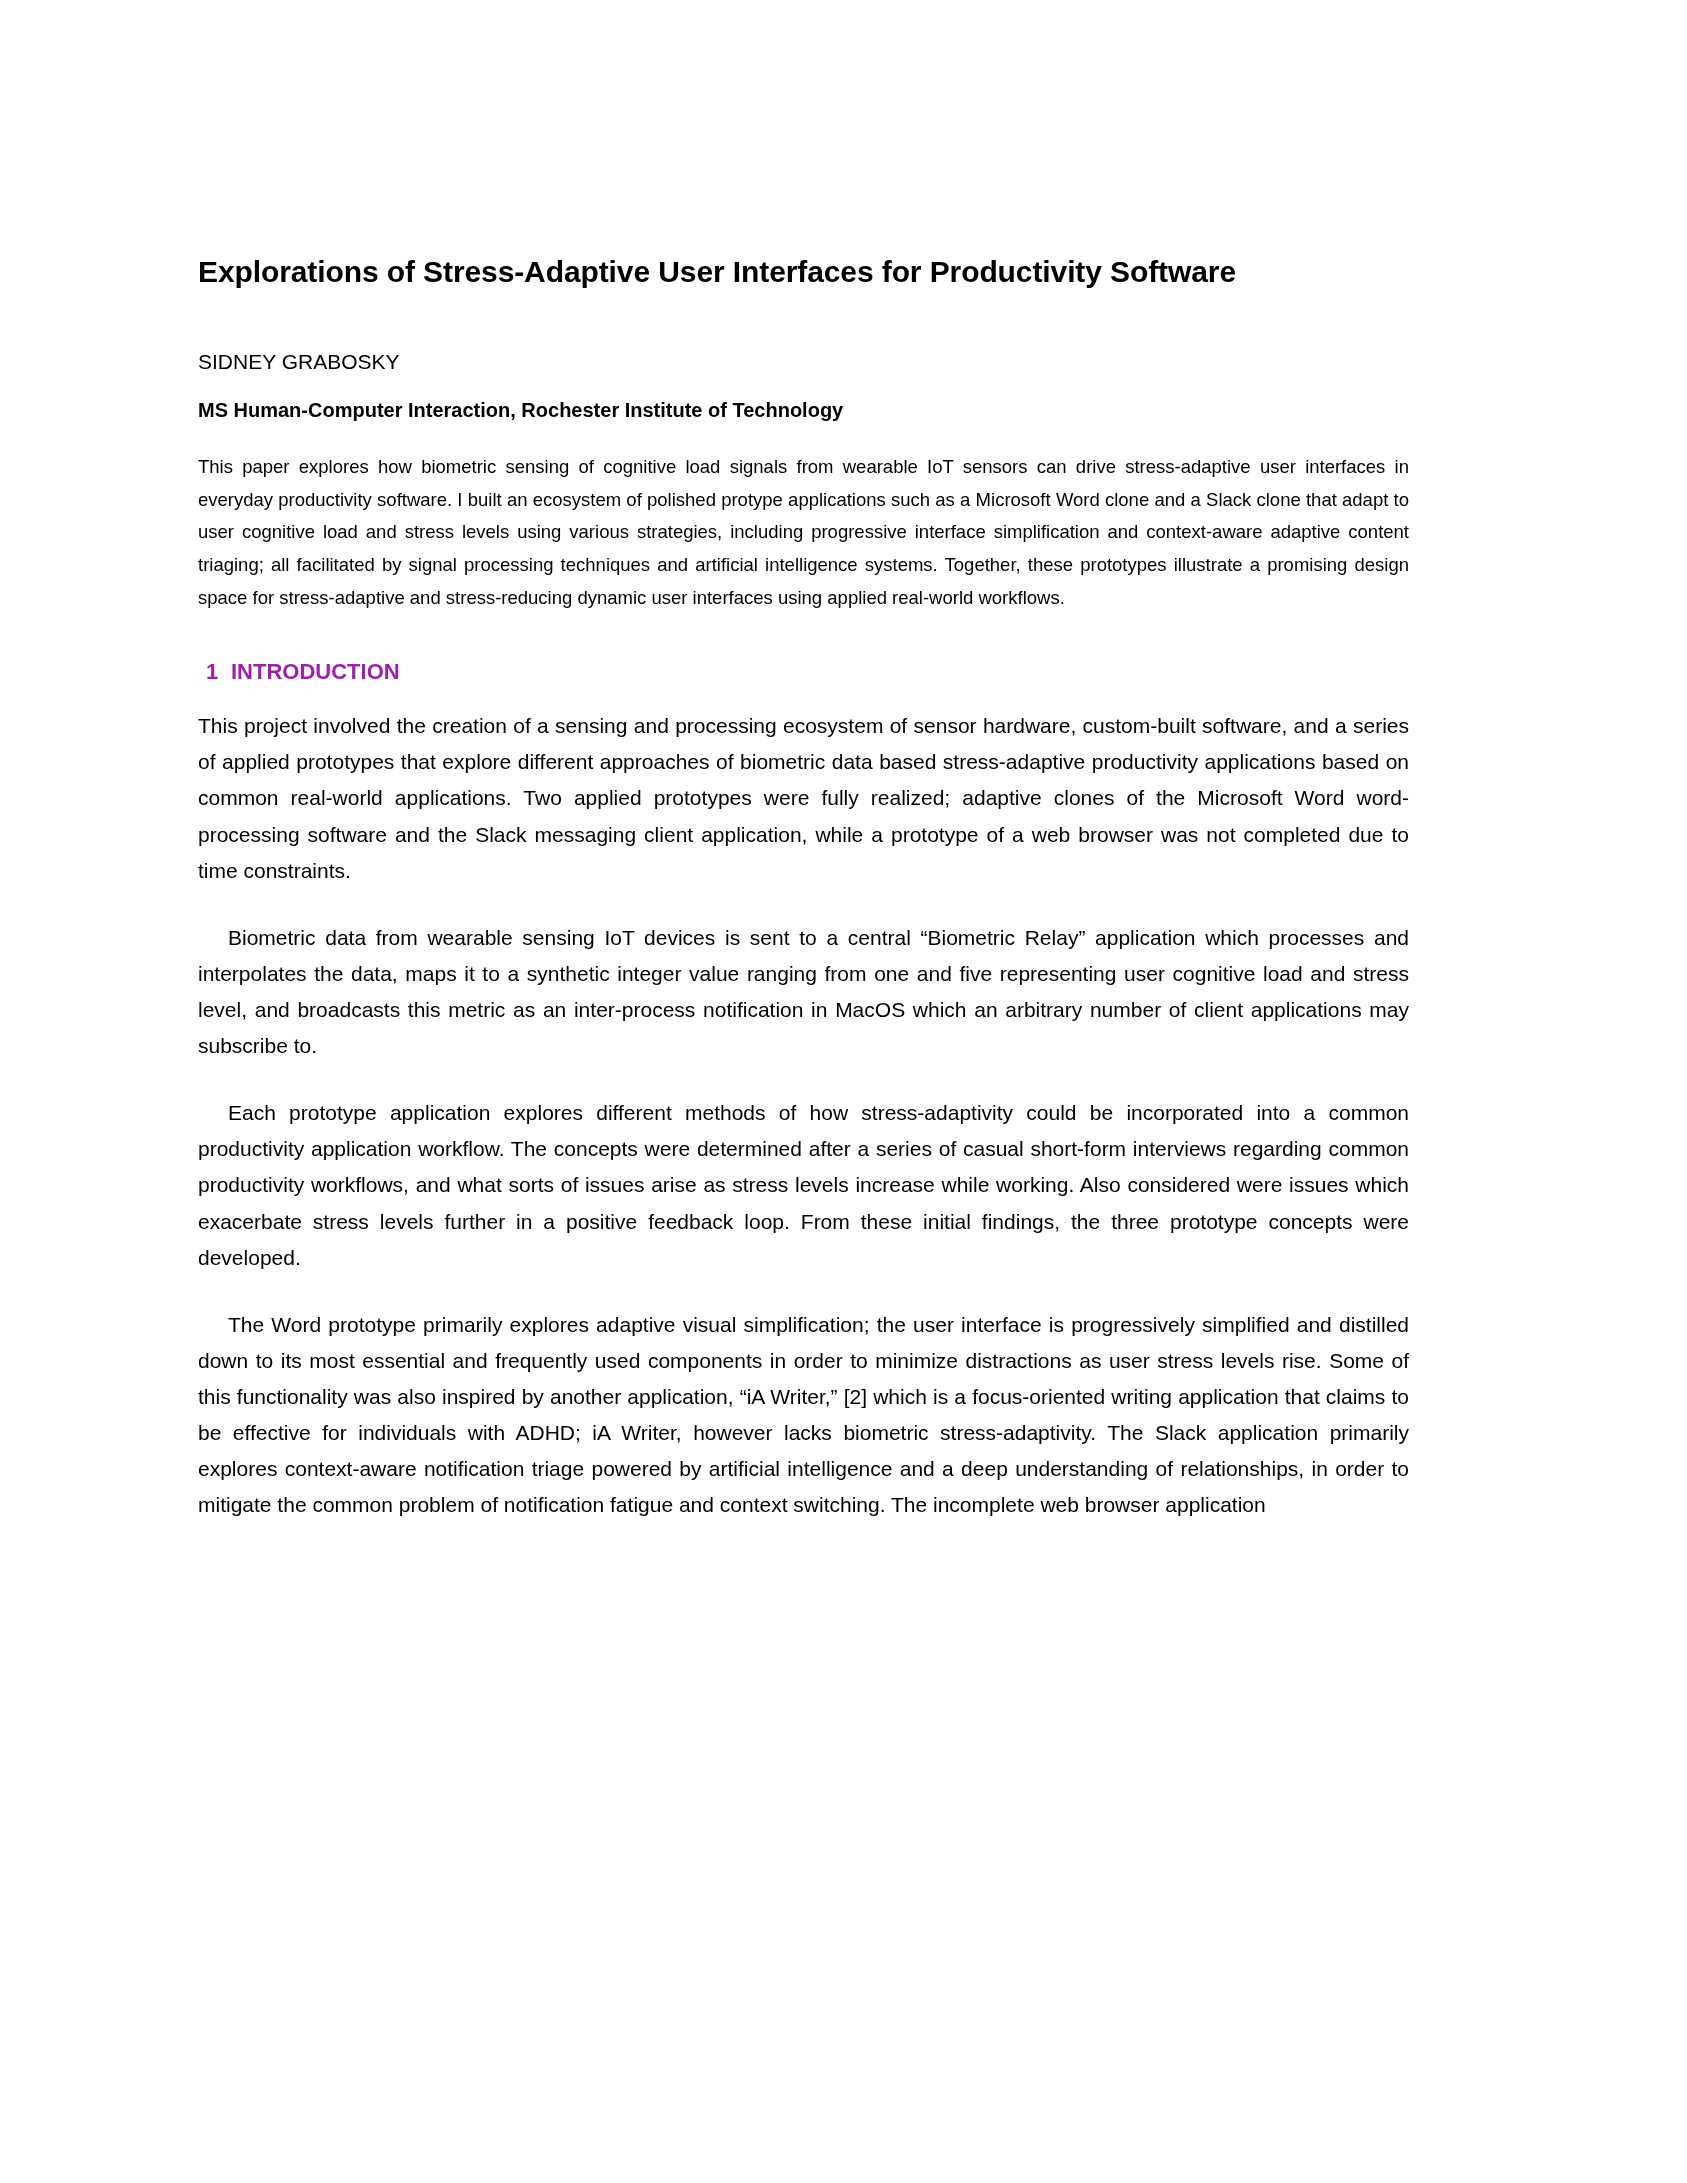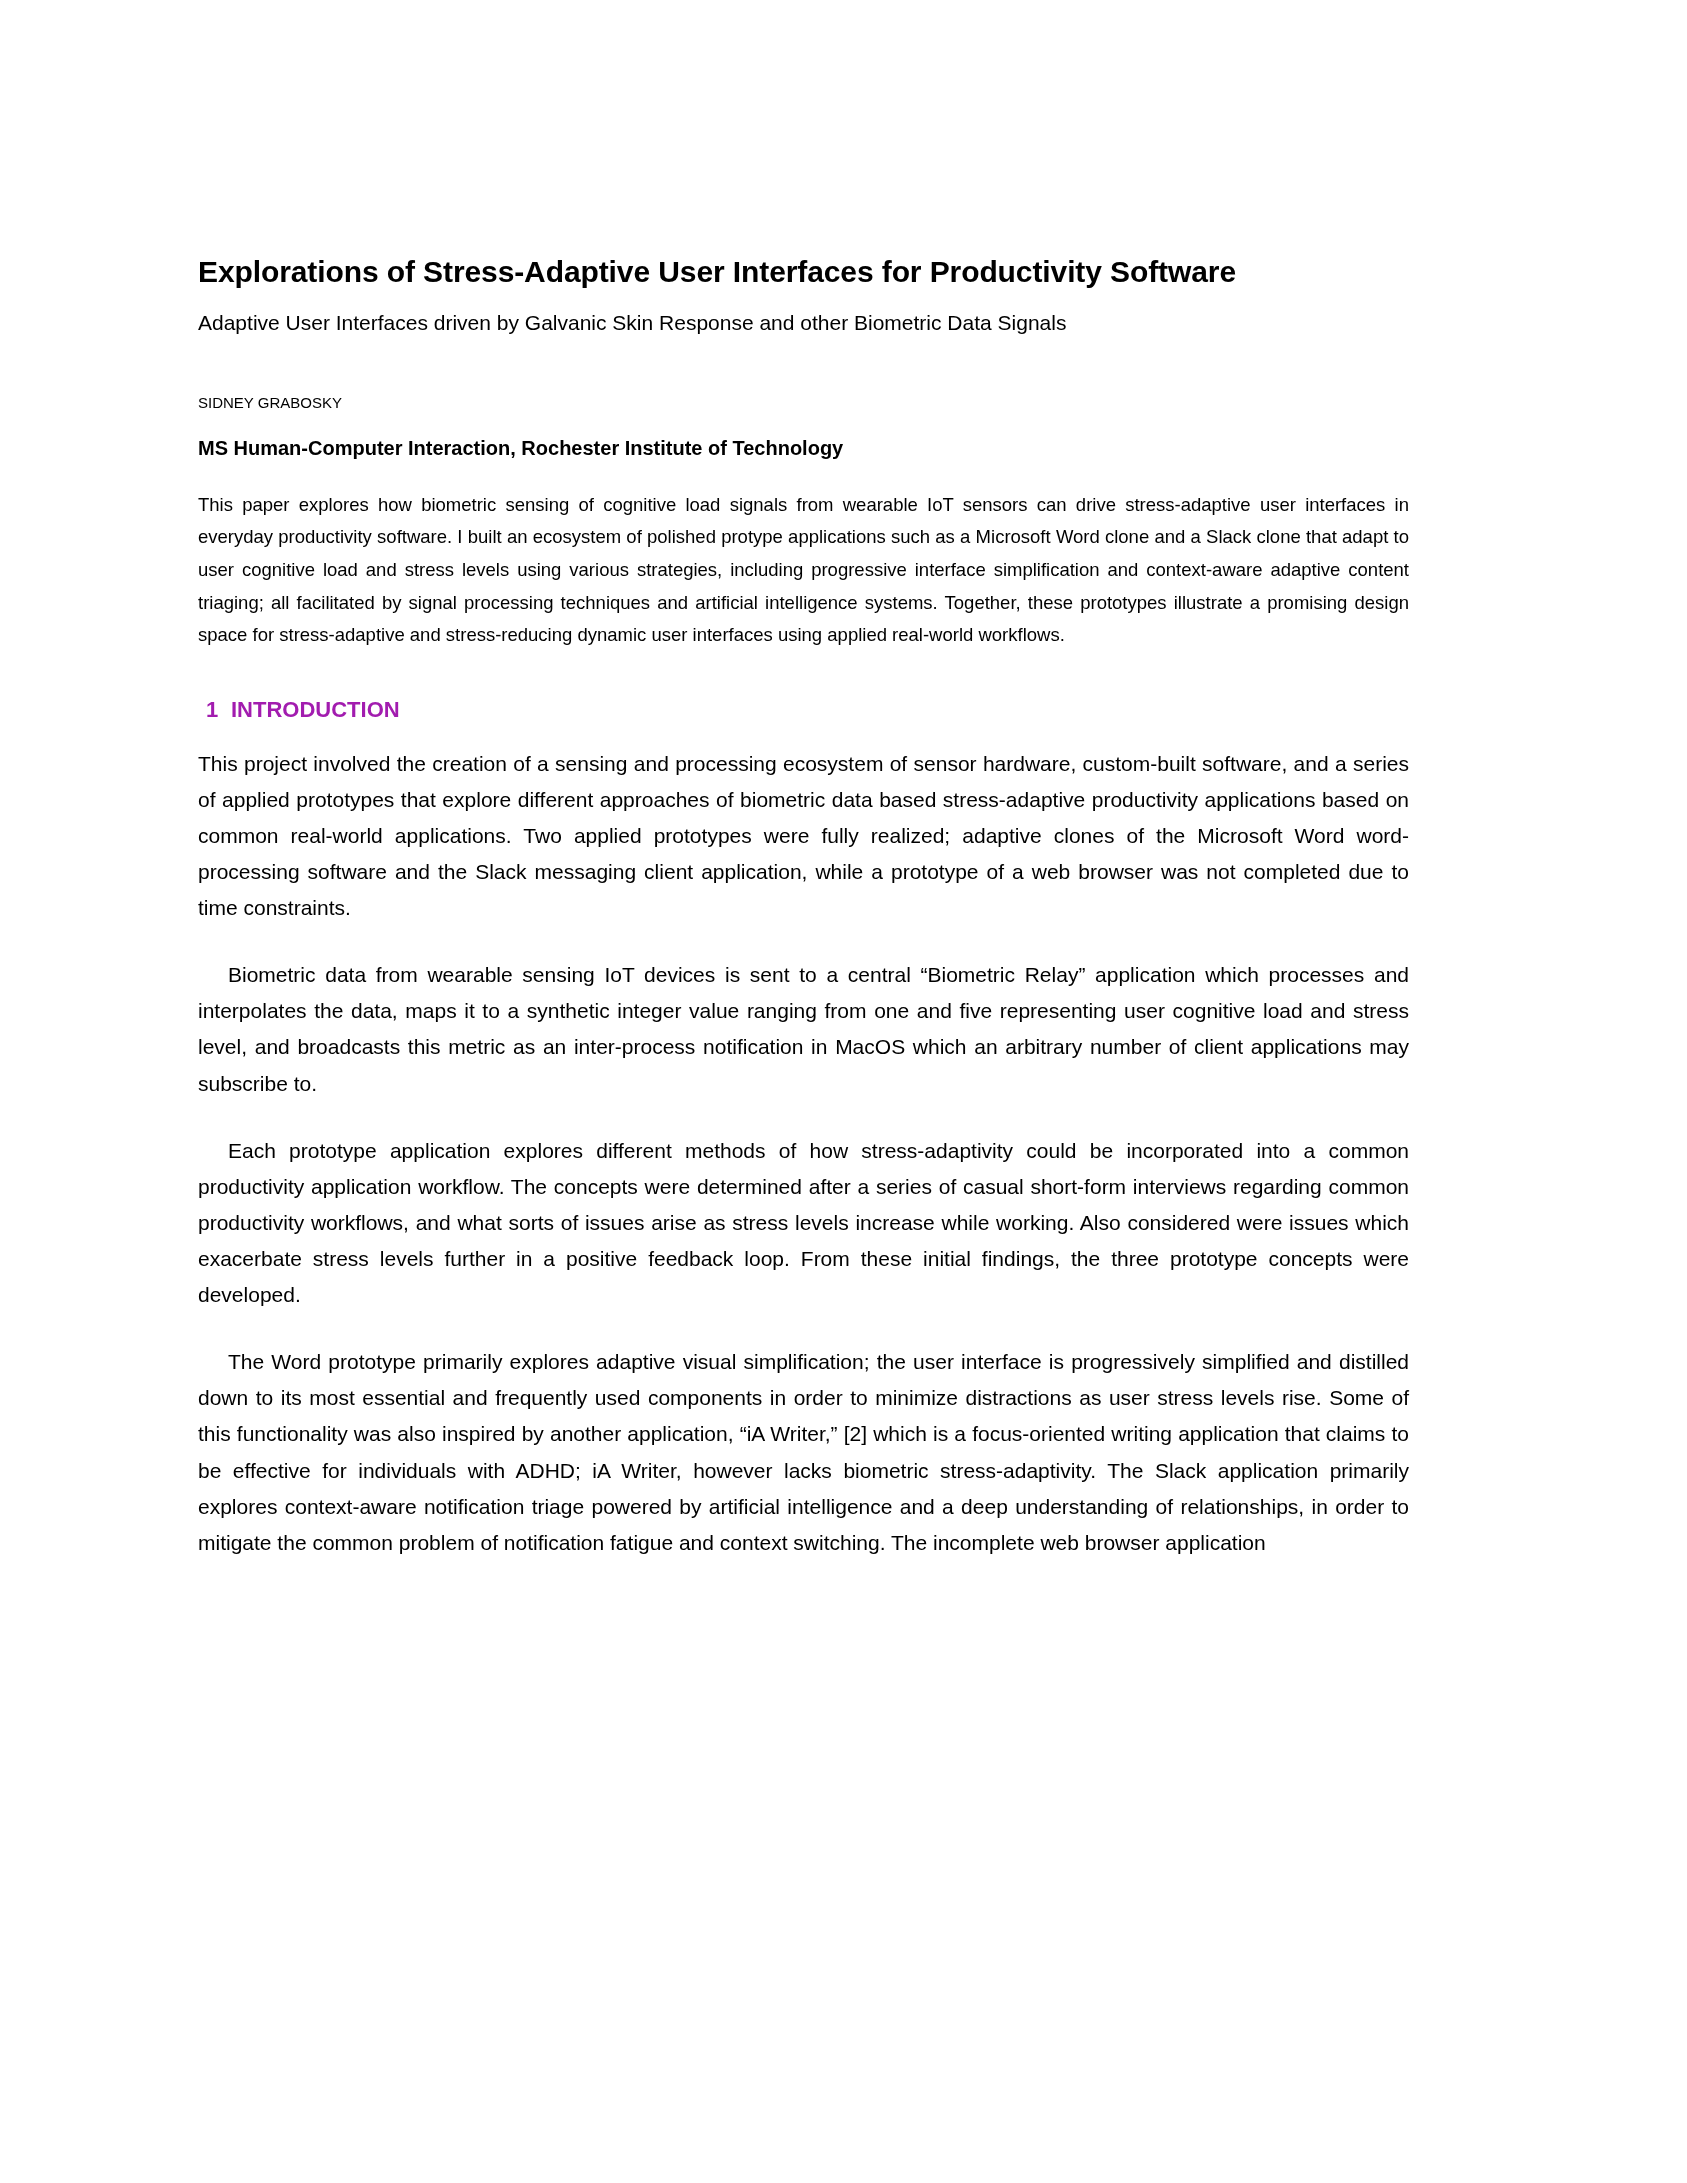--- a/index.html
+++ b/index.html
@@ -42,21 +42,21 @@
     font-size: 21px;
     font-weight: normal;
     line-height: 1.30;
     margin: 0;
     padding-top: 18px;
     color: #000000;
   }
 
   
   .author-name {
-    font-size: 15px;
+    font-size: 21px;
     font-weight: normal;
     line-height: 1.30;
     margin: 0;
     padding-top: 57px;
     color: #000000;
   }
   .author-affiliation {
     font-size: 20px;
     font-weight: bold;
     line-height: 1.30;
@@ -111,21 +111,20 @@
   }
 </style>
 </head>
 <body>
 
 <div class="page">
   <div class="content">
 
     <h1 class="paper-title">Explorations of Stress-Adaptive User Interfaces for Productivity Software</h1>
 
-    <p class="paper-subtitle">Adaptive User Interfaces driven by Galvanic Skin Response and other Biometric Data Signals</p>
 
     <p class="author-name">SIDNEY GRABOSKY</p>
 
     <p class="author-affiliation">MS Human-Computer Interaction, Rochester Institute of Technology</p>
 
     <p class="abstract">This paper explores how biometric sensing of cognitive load signals from wearable IoT sensors can drive stress-adaptive user interfaces in everyday productivity software. I built an ecosystem of polished protype applications such as a Microsoft Word clone and a Slack clone that adapt to user cognitive load and stress levels using various strategies, including progressive interface simplification and context-aware adaptive content triaging; all facilitated by signal processing techniques and artificial intelligence systems. Together, these prototypes illustrate a promising design space for stress-adaptive and stress-reducing dynamic user interfaces using applied real-world workflows.</p>
 
     <h2 class="section-heading">
       <span class="sec-num">1</span><span>INTRODUCTION</span>
     </h2>

